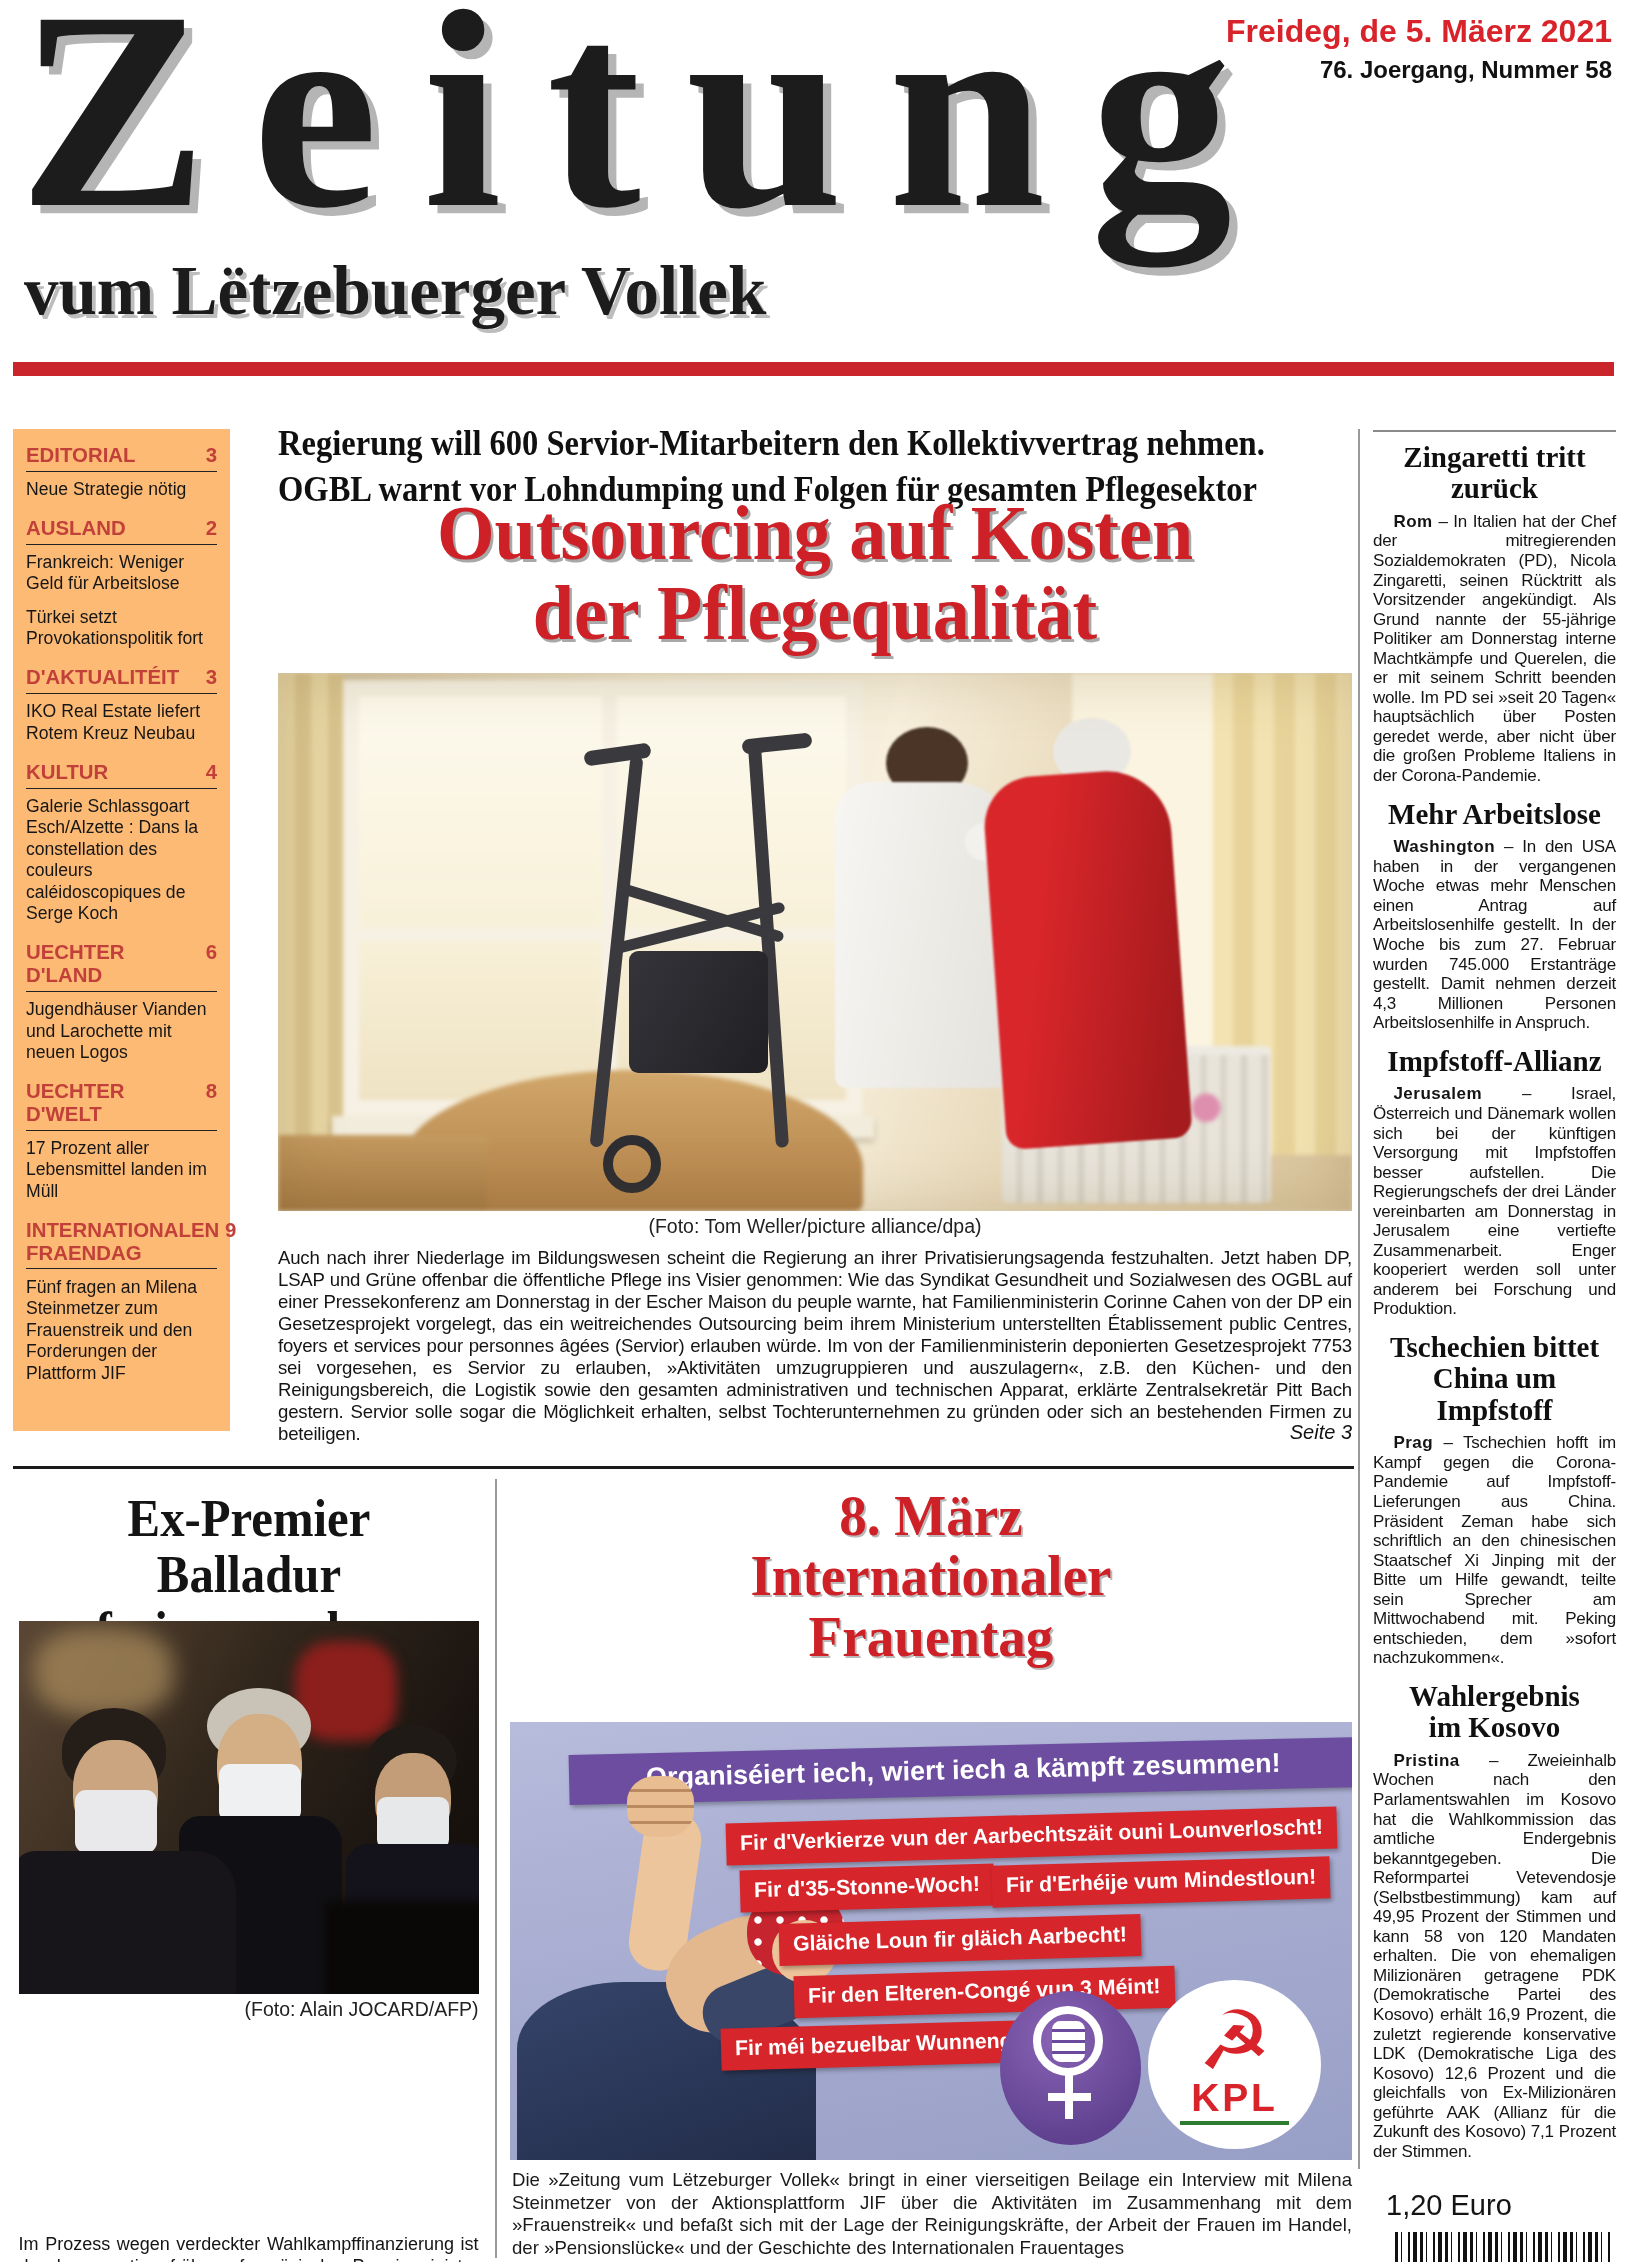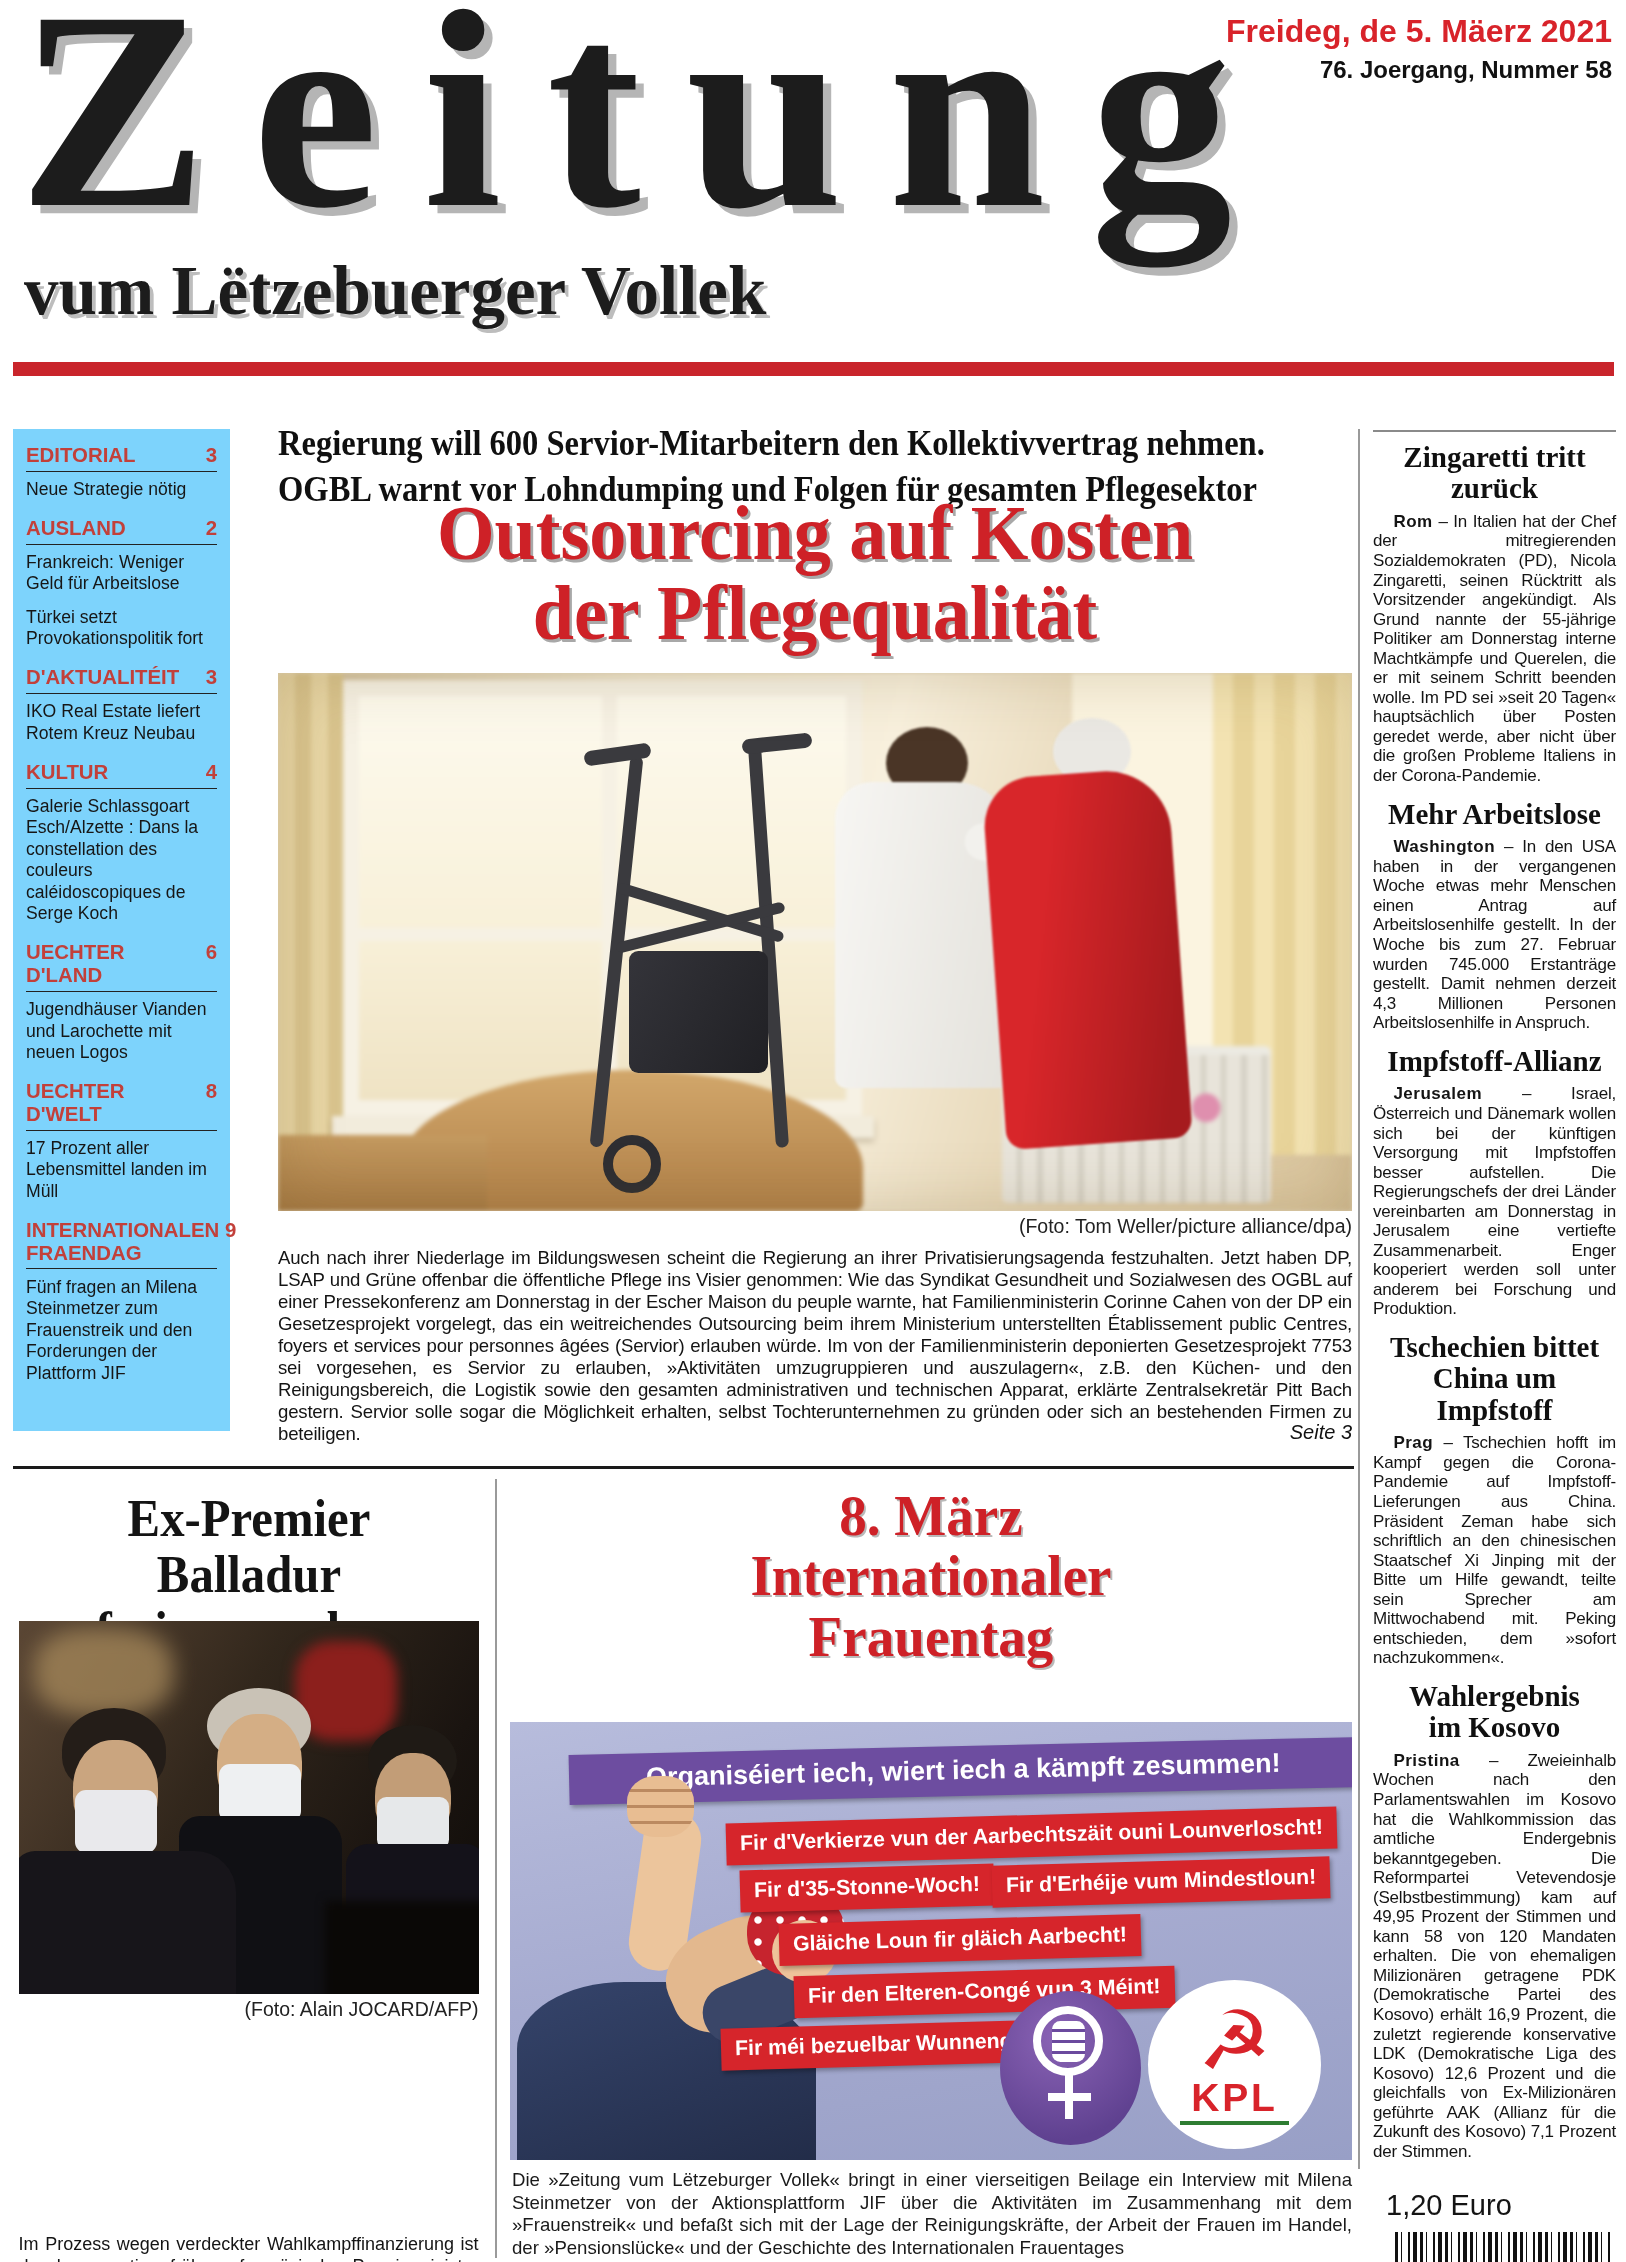--- a/index.html
+++ b/index.html
@@ -17,40 +17,40 @@
   .mast-issue{right:15px;top:56px;font-size:24px;font-weight:bold;color:#111;}
   .redbar{left:13px;top:362px;width:1601px;height:14px;background:#c9252b;}
 
   
   .vrule-right{left:1358px;top:429px;width:1.9px;height:1740px;background:#9a9a9a;}
   .vrule-bottom{left:495px;top:1479px;width:1.9px;height:779px;background:#9a9a9a;}
   .hrule-mid{left:13px;top:1466px;width:1341px;height:2.8px;background:#1a1a1a;}
   .rc-toprule{left:1373px;top:430px;width:243px;height:1.9px;background:#8a8a8a;}
 
   
-  .sidebar{left:13px;top:429px;width:217px;min-height:1002px;background:#7dd3fc;
+  .sidebar{left:13px;top:429px;width:217px;min-height:1002px;background:#fdba74;
     padding:15px 13px 7.4px 13px;box-sizing:border-box;}
   .side-sec{margin-bottom:16.7px;}
   .side-head{display:flex;justify-content:space-between;align-items:flex-start;
     color:#c2403a;font-weight:bold;font-size:20.4px;line-height:1.12;
     border-bottom:1.9px solid #222;padding-bottom:3.7px;margin-bottom:7.4px;}
   .side-head .pg{margin-left:5.6px;}
   .side-item{font-size:17.6px;line-height:1.22;color:#161616;margin-bottom:12px;}
 
   
   .kicker{left:278px;top:421px;width:1150px;transform:scaleX(.93);transform-origin:left top;
     font-family:"Liberation Serif","DejaVu Serif",serif;font-weight:bold;font-size:35px;
     line-height:1.3;color:#101010;white-space:nowrap;}
   .headline{left:278px;top:493px;width:1074px;text-align:center;
     font-family:"Liberation Serif","DejaVu Serif",serif;font-weight:bold;font-size:78px;
     line-height:1.03;color:#ce2127;text-shadow:2.8px 2.8px 0 #a8a8a8;
     transform:scaleX(.95);transform-origin:center top;}
   .photo-main{left:278px;top:673px;width:1074px;height:538px;overflow:hidden;background:#e8dcc2;}
   .credit{font-size:19.5px;color:#222;text-align:right;}
-  .credit-main{left:278px;top:1215px;width:1074px;}
+  .credit-main{left:278px;top:1215px;width:1074px;text-align:center;}
   .lead-wrap{left:278px;top:1247px;width:1074px;}
   .lead-body{margin:0;font-size:18.6px;line-height:1.18;letter-spacing:-0.2px;text-align:justify;color:#141414;}
   .bodywrap{position:relative;}
   .pageref{position:absolute;right:0;bottom:0;font-style:italic;font-size:20px;}
 
   
   .pm-soft{position:absolute;inset:0;filter:blur(1.9px);}
   .pm-bg{position:absolute;inset:0;background:linear-gradient(105deg,#cdbb97 0%,#efe6cf 30%,#f8f0dd 52%,#e3d2b0 76%,#d9c49c 100%);}
   .pm-curtainL{position:absolute;left:0;top:0;width:65px;height:100%;
     background:repeating-linear-gradient(90deg,#e7d5a4 0 16.7px,#d9c48e 16.7px 33px);}

